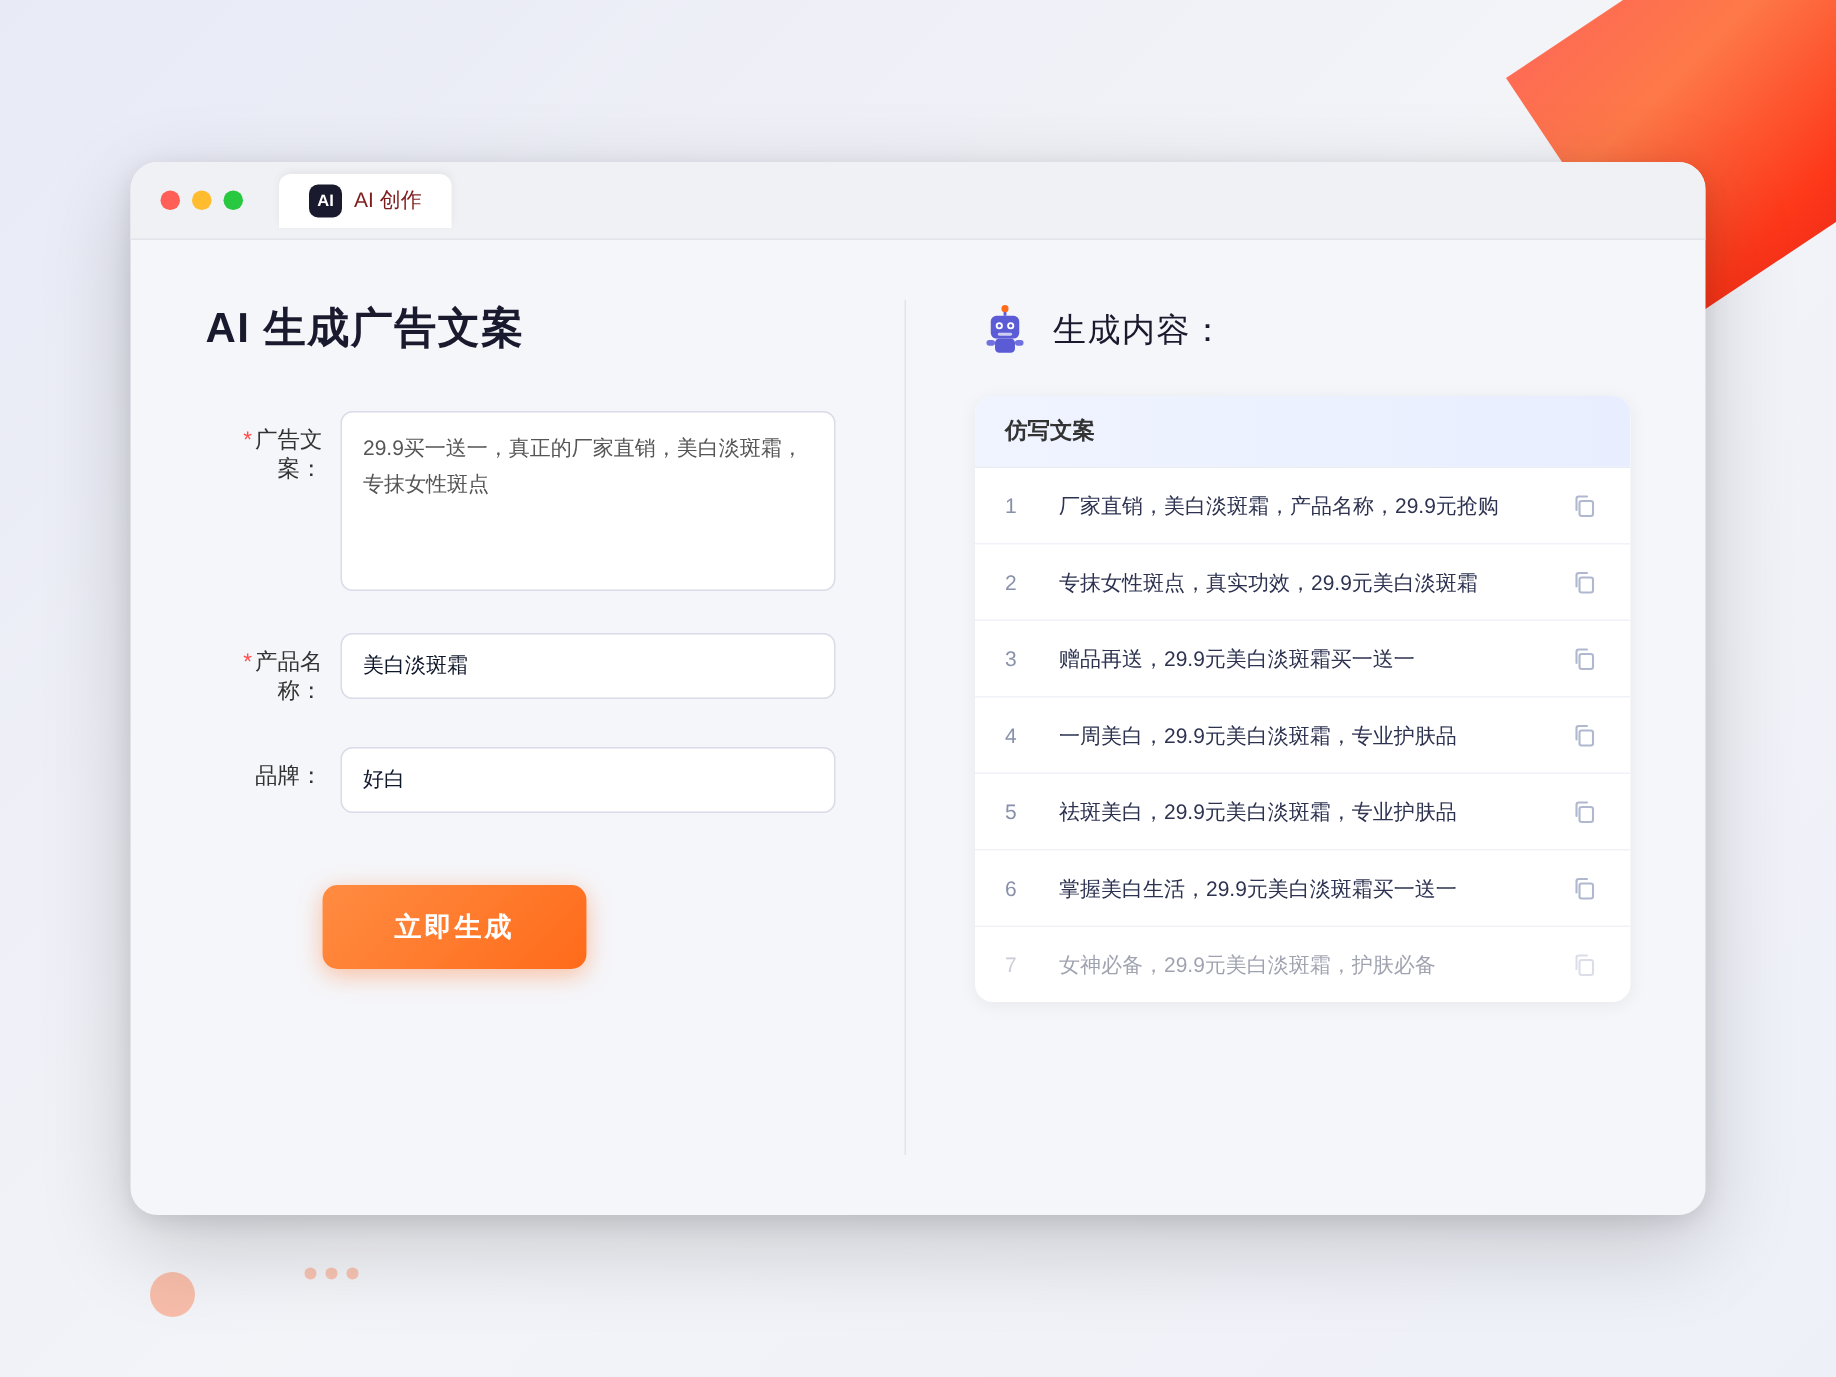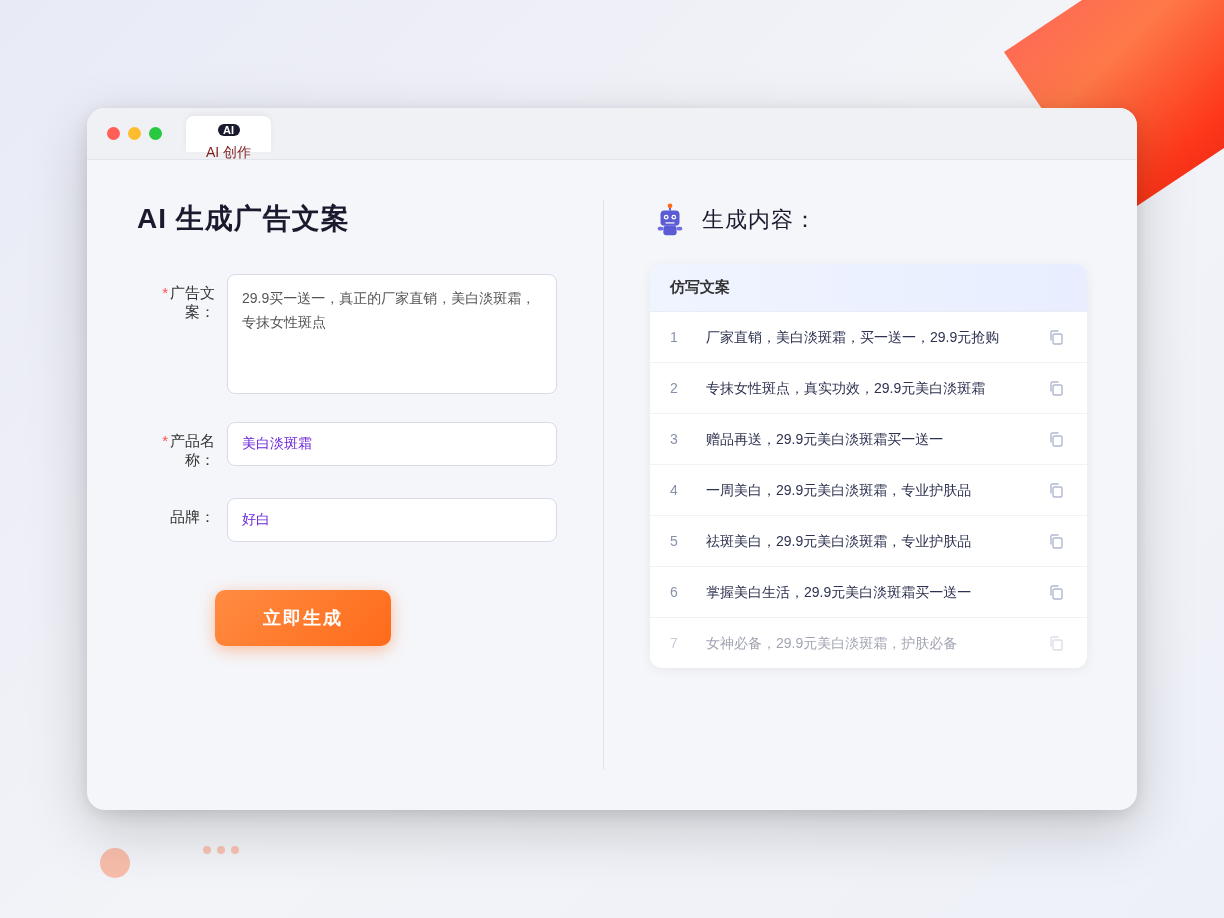--- a/index.html
+++ b/index.html
@@ -100,21 +100,20 @@
 
     .tab {
       display: flex;
       align-items: center;
       gap: 8px;
       background: #ffffff;
       border-radius: 8px 8px 0 0;
       padding: 8px 20px;
       height: 36px;
       box-shadow: 0 -2px 6px rgba(0,0,0,0.05);
-      flex-direction: column;
     }
 
     .tab-icon {
       width: 22px;
       height: 22px;
       background: #1a1a2e;
       border-radius: 6px;
       display: flex;
       align-items: center;
       justify-content: center;
@@ -185,21 +184,21 @@
       line-height: 1.7;
       outline: none;
     }
 
     .form-input {
       flex: 1;
       border: 1.5px solid #d9dbe8;
       border-radius: 8px;
       padding: 10px 14px;
       font-size: 14px;
-      color: #6d28d9;
+      color: #0f172a;
       background: white;
       height: 44px;
       font-family: inherit;
       outline: none;
     }
 
     .generate-btn {
       background: linear-gradient(135deg, #ff8c42 0%, #ff6b1a 100%);
       color: white;
       border: none;
@@ -402,21 +401,21 @@
           </svg>
         </div>
         <span class="right-title">生成内容：</span>
       </div>
 
       <div class="results-table">
         <div class="table-header">仿写文案</div>
 
       <div class="table-row">
       <span class="row-num">1</span>
-      <span class="row-text">厂家直销，美白淡斑霜，买一送一，29.9元抢购</span>
+      <span class="row-text">厂家直销，美白淡斑霜，产品名称，29.9元抢购</span>
       <span class="copy-icon">
         <svg viewBox="0 0 16 16" fill="none" xmlns="http://www.w3.org/2000/svg">
           <rect x="5" y="5" width="9" height="10" rx="1.5" stroke="#b0b8d0" stroke-width="1.4"></rect>
           <path d="M3 11V3.5A1.5 1.5 0 014.5 2H10" stroke="#b0b8d0" stroke-width="1.4" stroke-linecap="round"></path>
         </svg>
       </span>
     </div>
           <div class="table-row">
       <span class="row-num">2</span>
       <span class="row-text">专抹女性斑点，真实功效，29.9元美白淡斑霜</span>

